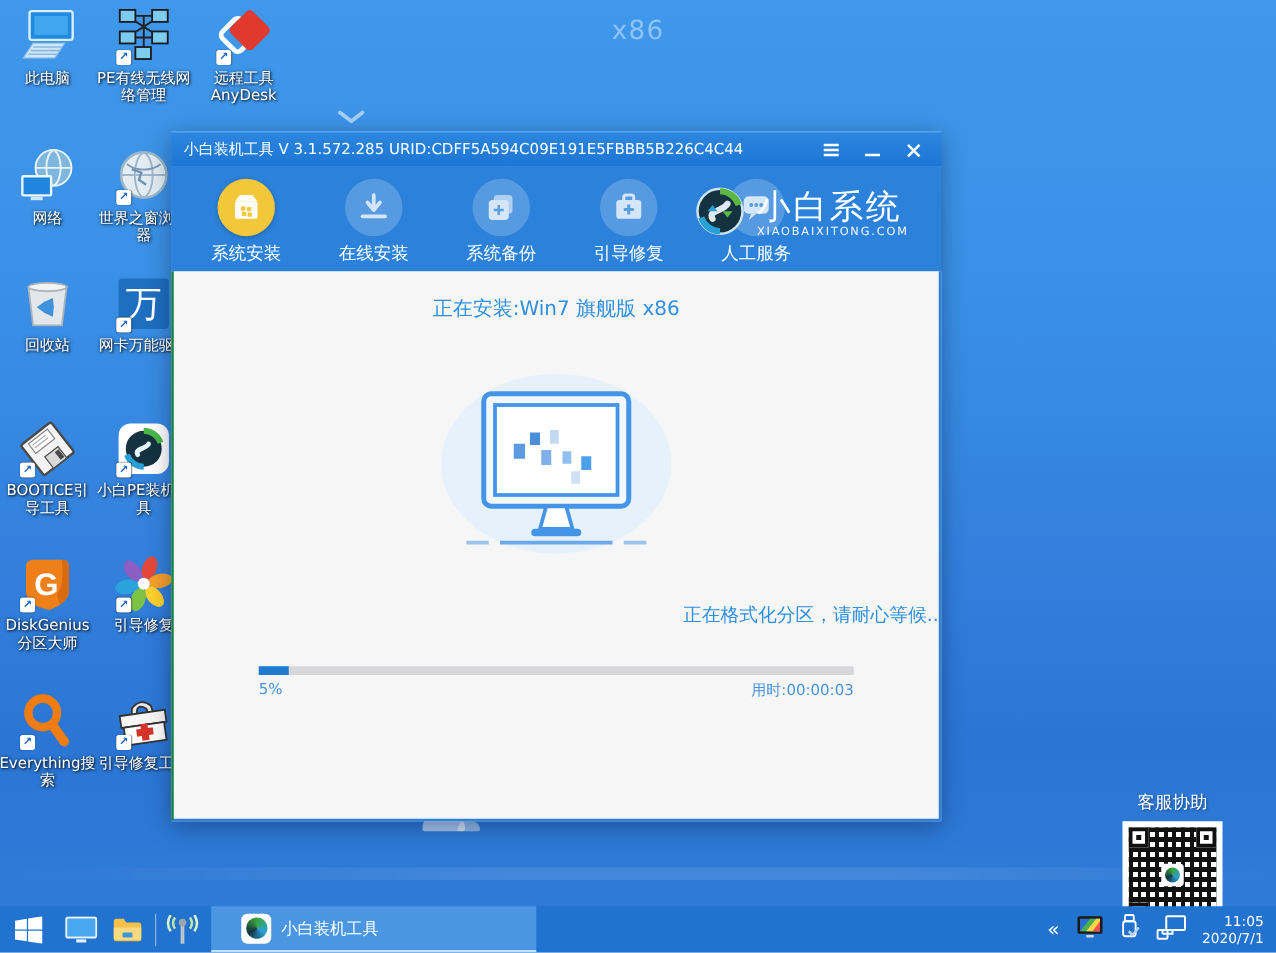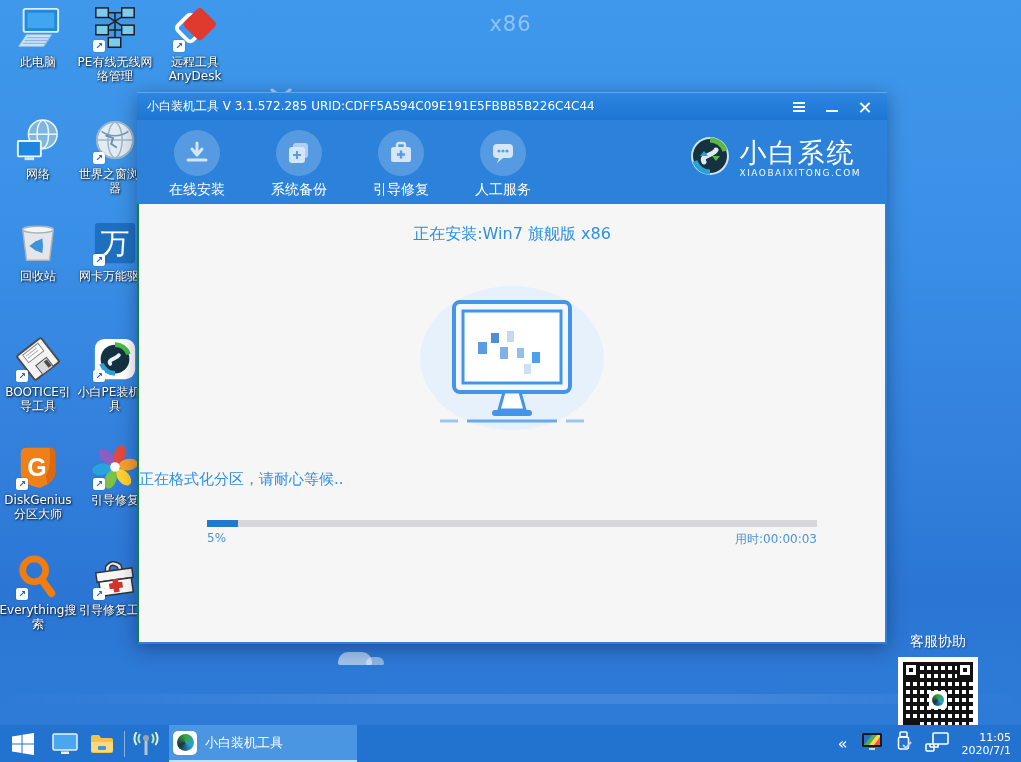--- a/index.html
+++ b/index.html
@@ -26,21 +26,21 @@
   .di-img { width:46px; height:46px; margin:0 auto; position:relative; }
   .di-img svg { display:block; }
   .di-label { margin-top:3px; font-size:12px; line-height:14px; color:#fff;
     white-space:pre-line; text-shadow:1px 1px 2px rgba(0,0,0,.8), 0 0 3px rgba(0,0,0,.5); }
   .shortcut { position:absolute; left:1px; bottom:0; width:12px; height:12px; background:#fff;
     border-radius:2px; box-shadow:0 0 1px rgba(0,0,0,.6); font-size:9px; line-height:12px;
     color:#1766c8; text-align:center; font-weight:bold; }
   .shortcut::before { content:"\2197"; }
 
   
-  .app-window { position:absolute; left:137px; top:92px; width:750px; height:552px; z-index:5;
+  .app-window { position:absolute; left:137px; top:105px; width:616px; height:552px; z-index:5;
     box-shadow:0 4px 18px rgba(0,0,30,.35); }
   .titlebar { height:28px; background:linear-gradient(180deg,#2c86e0,#1d76d3);
     border-top:1px solid #5aa8ef; display:flex; align-items:center; padding:0 10px; }
   .titlebar-text { color:#fff; font-size:12px; flex:1; white-space:nowrap; }
   .win-controls { display:flex; align-items:center; gap:17px; padding-right:4px; }
   .wc { width:16px; height:16px; position:relative; cursor:pointer; }
   .wc-menu::before { content:""; position:absolute; left:2px; top:3px; width:12px; height:2px;
      background:#fff; box-shadow:0 4px 0 #fff, 0 8px 0 #fff; }
   .wc-min::before { content:""; position:absolute; left:2px; top:11px; width:12px; height:2px; background:#fff; }
   .wc-close::before, .wc-close::after { content:""; position:absolute; left:7px; top:2px; width:2px; height:13px; background:#fff; }
@@ -55,21 +55,21 @@
   .brand { position:absolute; right:26px; top:16px; display:flex; align-items:center; gap:10px; }
   .brand-text { color:#fff; }
   .brand-name { font-size:27px; line-height:30px; letter-spacing:2px; }
   .brand-site { font-size:9px; letter-spacing:1.5px; opacity:.95; }
 
   .content { position:relative; height:440px; background:#f6f6f6;
     border-left:2px solid #15803d; border-right:2px solid #2c82da; border-bottom:2px solid #2c82da; }
   .install-title { position:absolute; top:20px; width:100%; text-align:center;
     font-size:16px; color:#2f8fe0; }
   .illustration { position:absolute; left:50%; top:80px; transform:translateX(-50%); }
-  .status-text { position:absolute; top:266px; width:100%; text-align:left;
+  .status-text { position:absolute; top:266px; width:100%; text-align:right;
     font-size:15px; color:#2f8fe0; }
   .progress-wrap { position:absolute; left:68px; right:68px; top:316px; }
   .progress-track { height:7px; background:#d7d7da; }
   .progress-fill { height:7px; background:#1f7bd2; width:0; }
   .progress-meta { display:flex; justify-content:space-between; margin-top:4px;
     font-size:12px; color:#4a93dc; }
 
   
   .support { position:absolute; right:38px; top:595px; width:90px; text-align:center; z-index:3; }
   .support-label { color:#fff; font-size:14px; text-shadow:1px 1px 2px rgba(0,0,0,.4);margin-top:38px; }
@@ -87,22 +87,22 @@
     background:conic-gradient(#3aa43c, #2a9fd8, #14323f, #3aa43c); }
 
   
   .taskbar { position:absolute; left:0; bottom:0; width:100%; height:37px; background:#2273cf;
     display:flex; align-items:center; z-index:10; }
   .tb-btn { height:37px; display:flex; align-items:center; justify-content:center; cursor:pointer; }
   .tb-start { width:46px; }
   .tb-desktop { width:38px; } .tb-explorer { width:36px; }
   .tb-sep { width:1px; height:26px; background:rgba(255,255,255,.45); margin:0 4px; }
   .tb-antenna { width:34px; }
-  .tb-app { margin-left:6px; width:188px; background:#4a96e2; justify-content:flex-start;
-    padding-left:4px; gap:8px; border-bottom:2px solid #bfe0ff; }
+  .tb-app { margin-left:6px; width:260px; background:#4a96e2; justify-content:flex-start;
+    padding-left:24px; gap:8px; border-bottom:2px solid #bfe0ff; }
   .tb-app-label { color:#fff; font-size:13px; }
   .tb-app-icon { width:24px; height:24px; background:#fff; border-radius:5px;
     display:flex; align-items:center; justify-content:center; }
   .tb-app-icon i { display:block; width:17px; height:17px; border-radius:50%;
     background:conic-gradient(#3aa43c, #2a9fd8, #14323f, #3aa43c); }
   .tray { margin-left:auto; display:flex; align-items:center; gap:13px; padding-right:10px; }
   .tray-chevron { color:#fff; font-size:16px; cursor:pointer; }
   .tray-clock { color:#fff; font-size:11px; line-height:13px; text-align:right; cursor:pointer; }
 </style>
 </head>
@@ -303,20 +303,35 @@
   <div class="titlebar">
     <div class="titlebar-text">小白装机工具 V 3.1.572.285 URID:CDFF5A594C09E191E5FBBB5B226C4C44</div>
     <div class="win-controls">
       <div class="wc wc-menu"></div>
       <div class="wc wc-min"></div>
       <div class="wc wc-close"></div>
     </div>
   </div>
 
   <div class="navbar">
+    <div class="nav-tab active">
+      <div class="nav-circle">
+        <svg width="26" height="26" viewBox="0 0 26 26">
+            <path d="M4 8 L8 3 H18 L22 8 Z" fill="#fff"></path>
+            <rect x="4" y="8" width="18" height="14" rx="2" fill="#fff"></rect>
+            <g fill="#f3c73a">
+              <rect x="9" y="12" width="3.4" height="3.4" transform="rotate(8 10 13)"></rect>
+              <rect x="13.6" y="12.6" width="3.4" height="3.4" transform="rotate(8 15 14)"></rect>
+              <rect x="9.6" y="16.4" width="3.4" height="3.4" transform="rotate(8 11 18)"></rect>
+              <rect x="14.2" y="17" width="3.4" height="3.4" transform="rotate(8 16 18)"></rect>
+            </g>
+          </svg>
+      </div>
+      <div class="nav-label">系统安装</div>
+    </div>
     <div class="nav-tab">
       <div class="nav-circle">
         <svg width="26" height="26" viewBox="0 0 26 26" opacity=".75">
             <path d="M13 3 v11 M8 9 l5 6 l5 -6" stroke="#fff" stroke-width="3" fill="none" stroke-linecap="round" stroke-linejoin="round"></path>
             <path d="M4 20 h18" stroke="#fff" stroke-width="3" stroke-linecap="round"></path>
           </svg>
       </div>
       <div class="nav-label">在线安装</div>
     </div>
     <div class="nav-tab">

